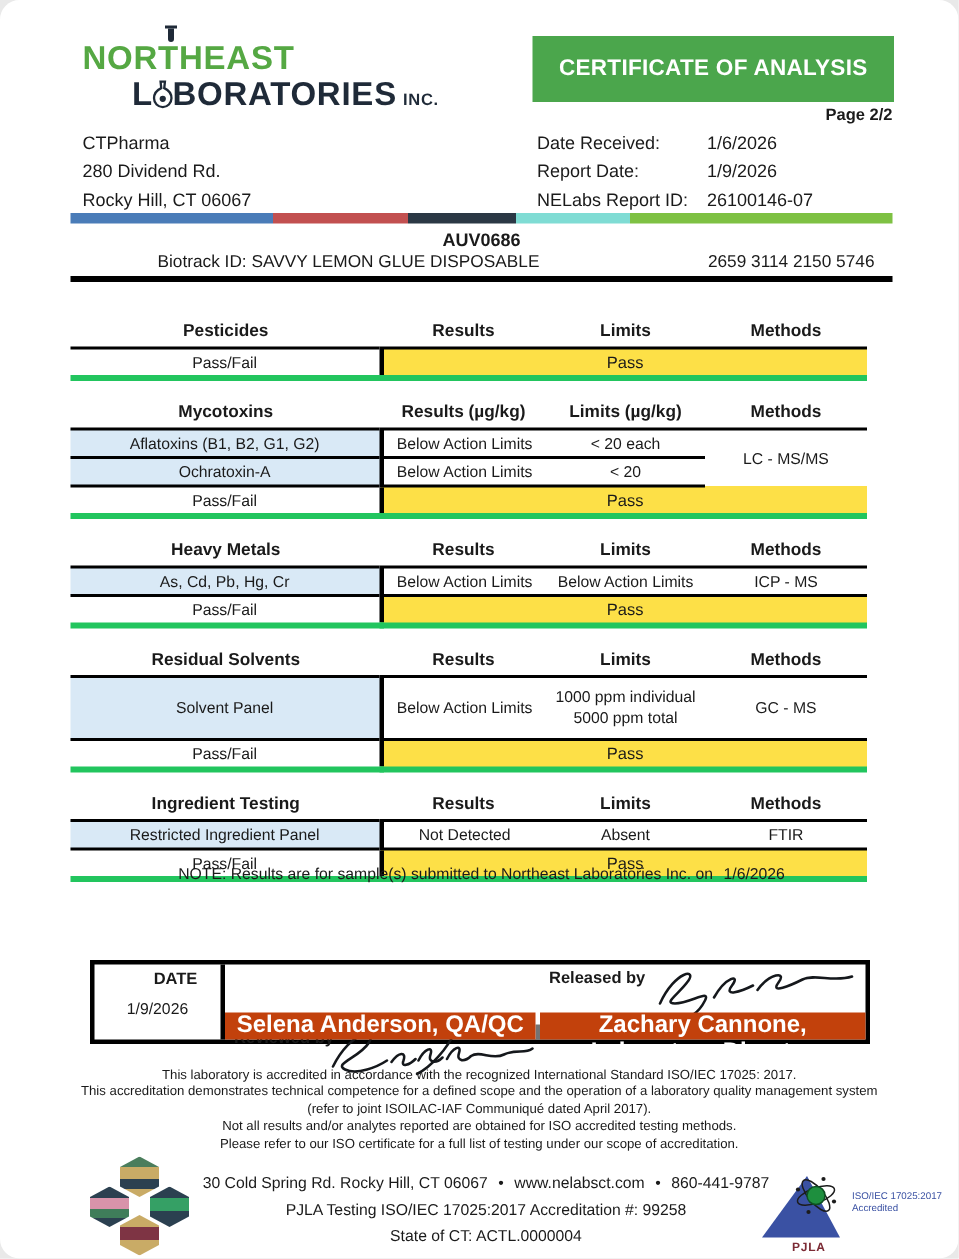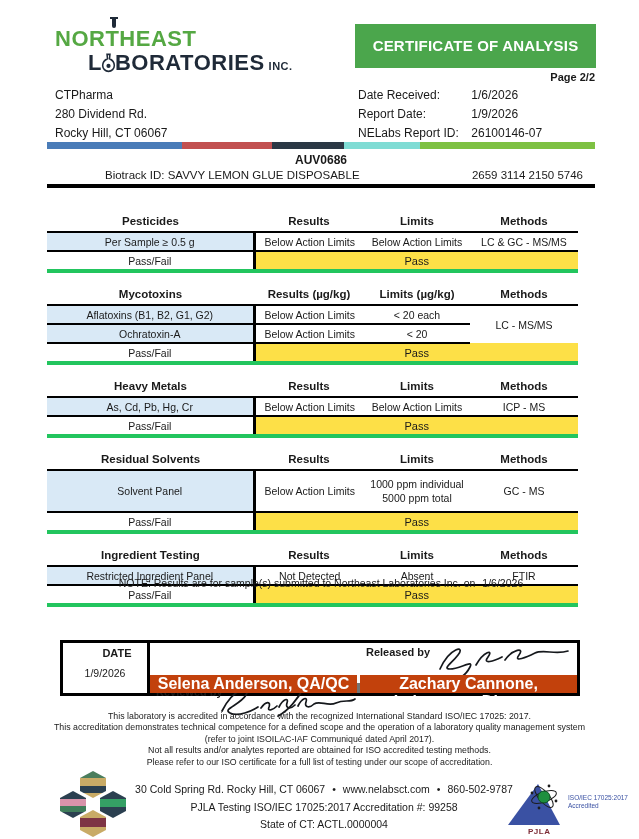--- a/index.html
+++ b/index.html
@@ -1,17 +1,17 @@
 <!DOCTYPE html>
 <html><head>
 <meta charset="utf-8">
 <style>
   html,body{margin:0;padding:0;background:#e9e9e9;}
   .page{position:relative;width:639px;height:839px;background:#ffffff;margin:0 auto;
-        font-family:"Liberation Sans",sans-serif;color:#1a1a1a;overflow:hidden;}
+        font-family:"Liberation Sans",sans-serif;color:#1a1a1a;overflow:hidden;border-radius:13px;}
 
   
   .logo{position:absolute;left:55px;top:26px;}
   .logo-l1{font-size:22px;font-weight:800;color:#55A843;letter-spacing:.5px;position:relative;}
   .tube{position:absolute;left:57px;top:-7px;width:4px;height:9px;background:#1F2A38;border-radius:0 0 2px 2px;}
   .tube:before{content:"";position:absolute;left:-2px;top:-2px;width:8px;height:2px;background:#1F2A38;}
   .logo-l2{font-size:22px;font-weight:800;color:#1F2A38;letter-spacing:.5px;margin-left:33px;margin-top:-2px;}
   .logo-l2 svg{vertical-align:-3px;margin:0 -1px;}
   .logo-inc{font-size:11px;font-weight:800;margin-left:4px;letter-spacing:.5px;}
 
@@ -159,26 +159,20 @@
           <col class="c3">
           <col class="c4">
         </colgroup>
       <tbody>
           <tr>
         <th>Pesticides</th>
         <th>Results</th>
         <th>Limits</th>
         <th>Methods</th>
       </tr>
-      <tr class="data">
-        <td class="name blue">Per Sample ≥ 0.5 g</td>
-        <td>Below Action Limits</td>
-        <td>Below Action Limits</td>
-        <td>LC &amp; GC - MS/MS</td>
-      </tr>
       <tr>
         <td class="name">Pass/Fail</td>
         <td class="pass" colspan="3">Pass</td>
       </tr>
     </tbody>
       </table>
 
     <table class="rt">
       <colgroup>
           <col class="c1">
@@ -332,21 +326,21 @@
 
   <div class="badges">
     <div class="badge b-top"></div>
     <div class="badge b-left"></div>
     <div class="badge b-right"></div>
     <div class="badge b-bottom"></div>
   </div>
 
   <div class="footer-text">
     <div>
-      <span>30 Cold Spring Rd. Rocky Hill, CT 06067</span><span class="dot">•</span><span>www.nelabsct.com</span><span class="dot">•</span><span>860-502-9787</span>
+      <span>30 Cold Spring Rd. Rocky Hill, CT 06067</span><span class="dot">•</span><span>www.nelabsct.com</span><span class="dot">•</span><span>860-441-9787</span>
     </div>
     <div>PJLA Testing ISO/IEC 17025:2017 Accreditation #: 99258</div>
     <div>State of CT: ACTL.0000004</div>
   </div>
 
   <div class="pjla">
     <svg width="62" height="46" viewBox="0 0 62 46">
       <polygon points="2,45 32,4 54,45" fill="#3A51A3"></polygon>
       <g>
         <ellipse cx="38" cy="17" rx="13" ry="5" fill="none" stroke="#1c1c1c" stroke-width="1" transform="rotate(-20 38 17)"></ellipse>

